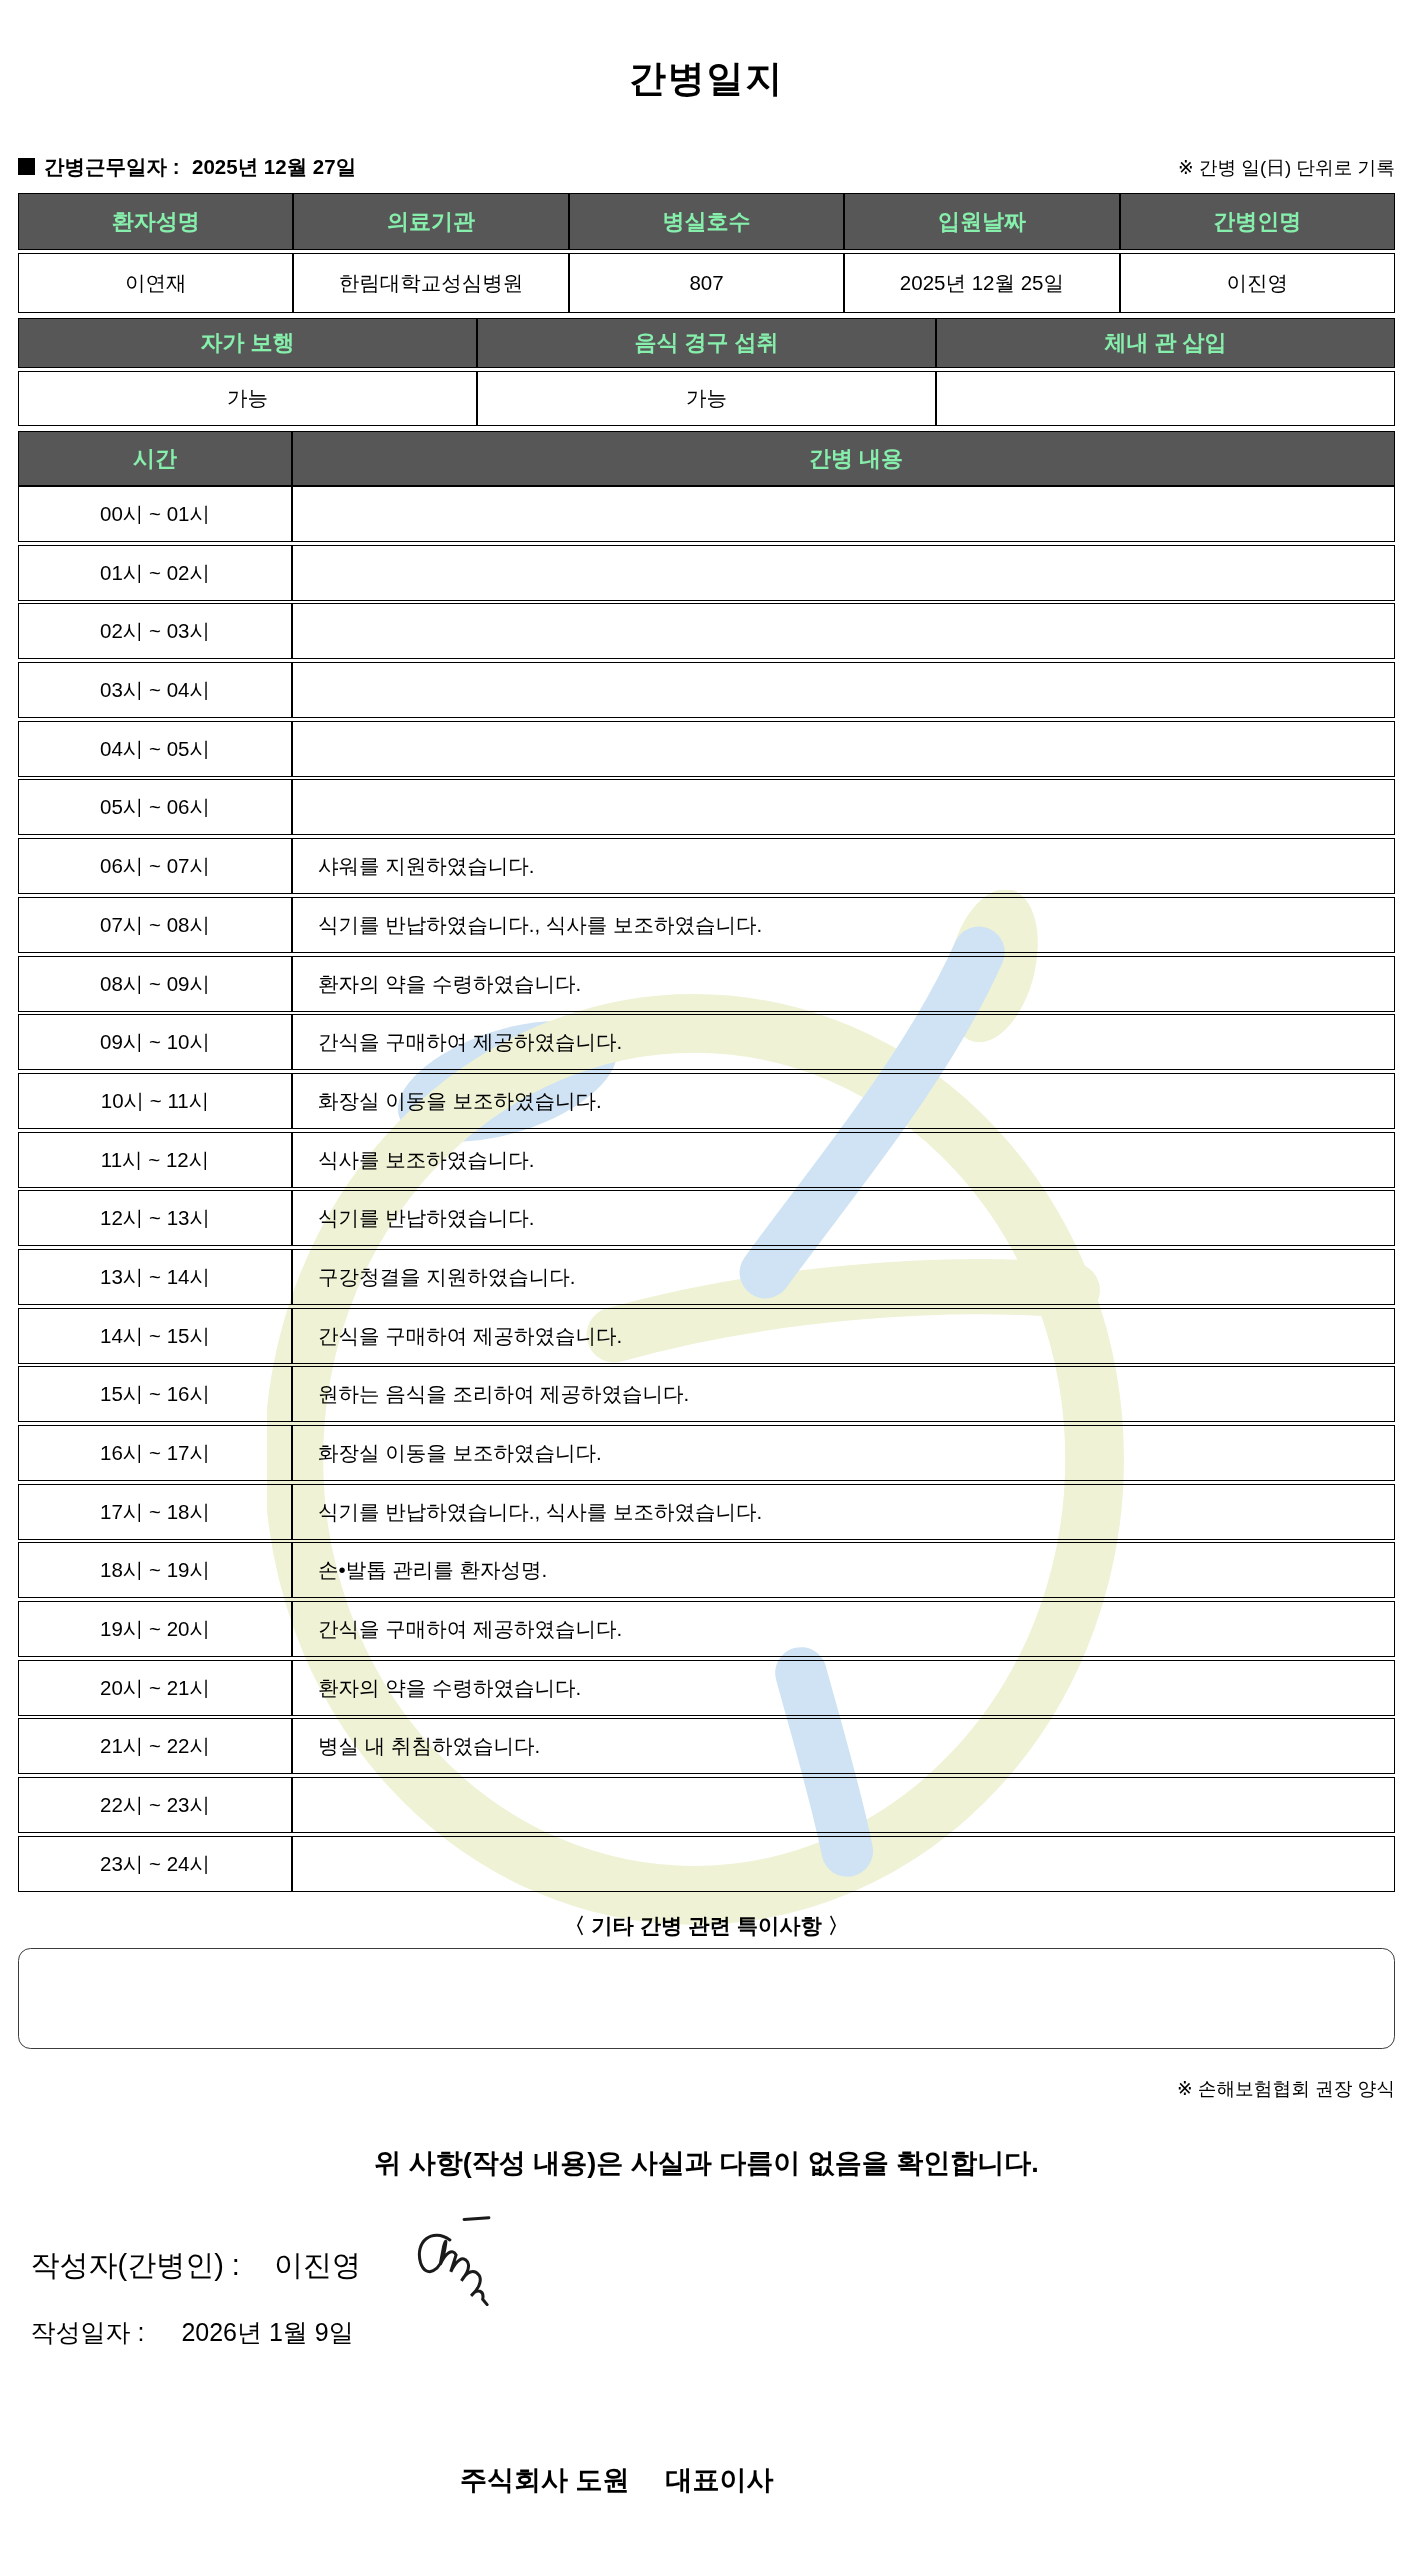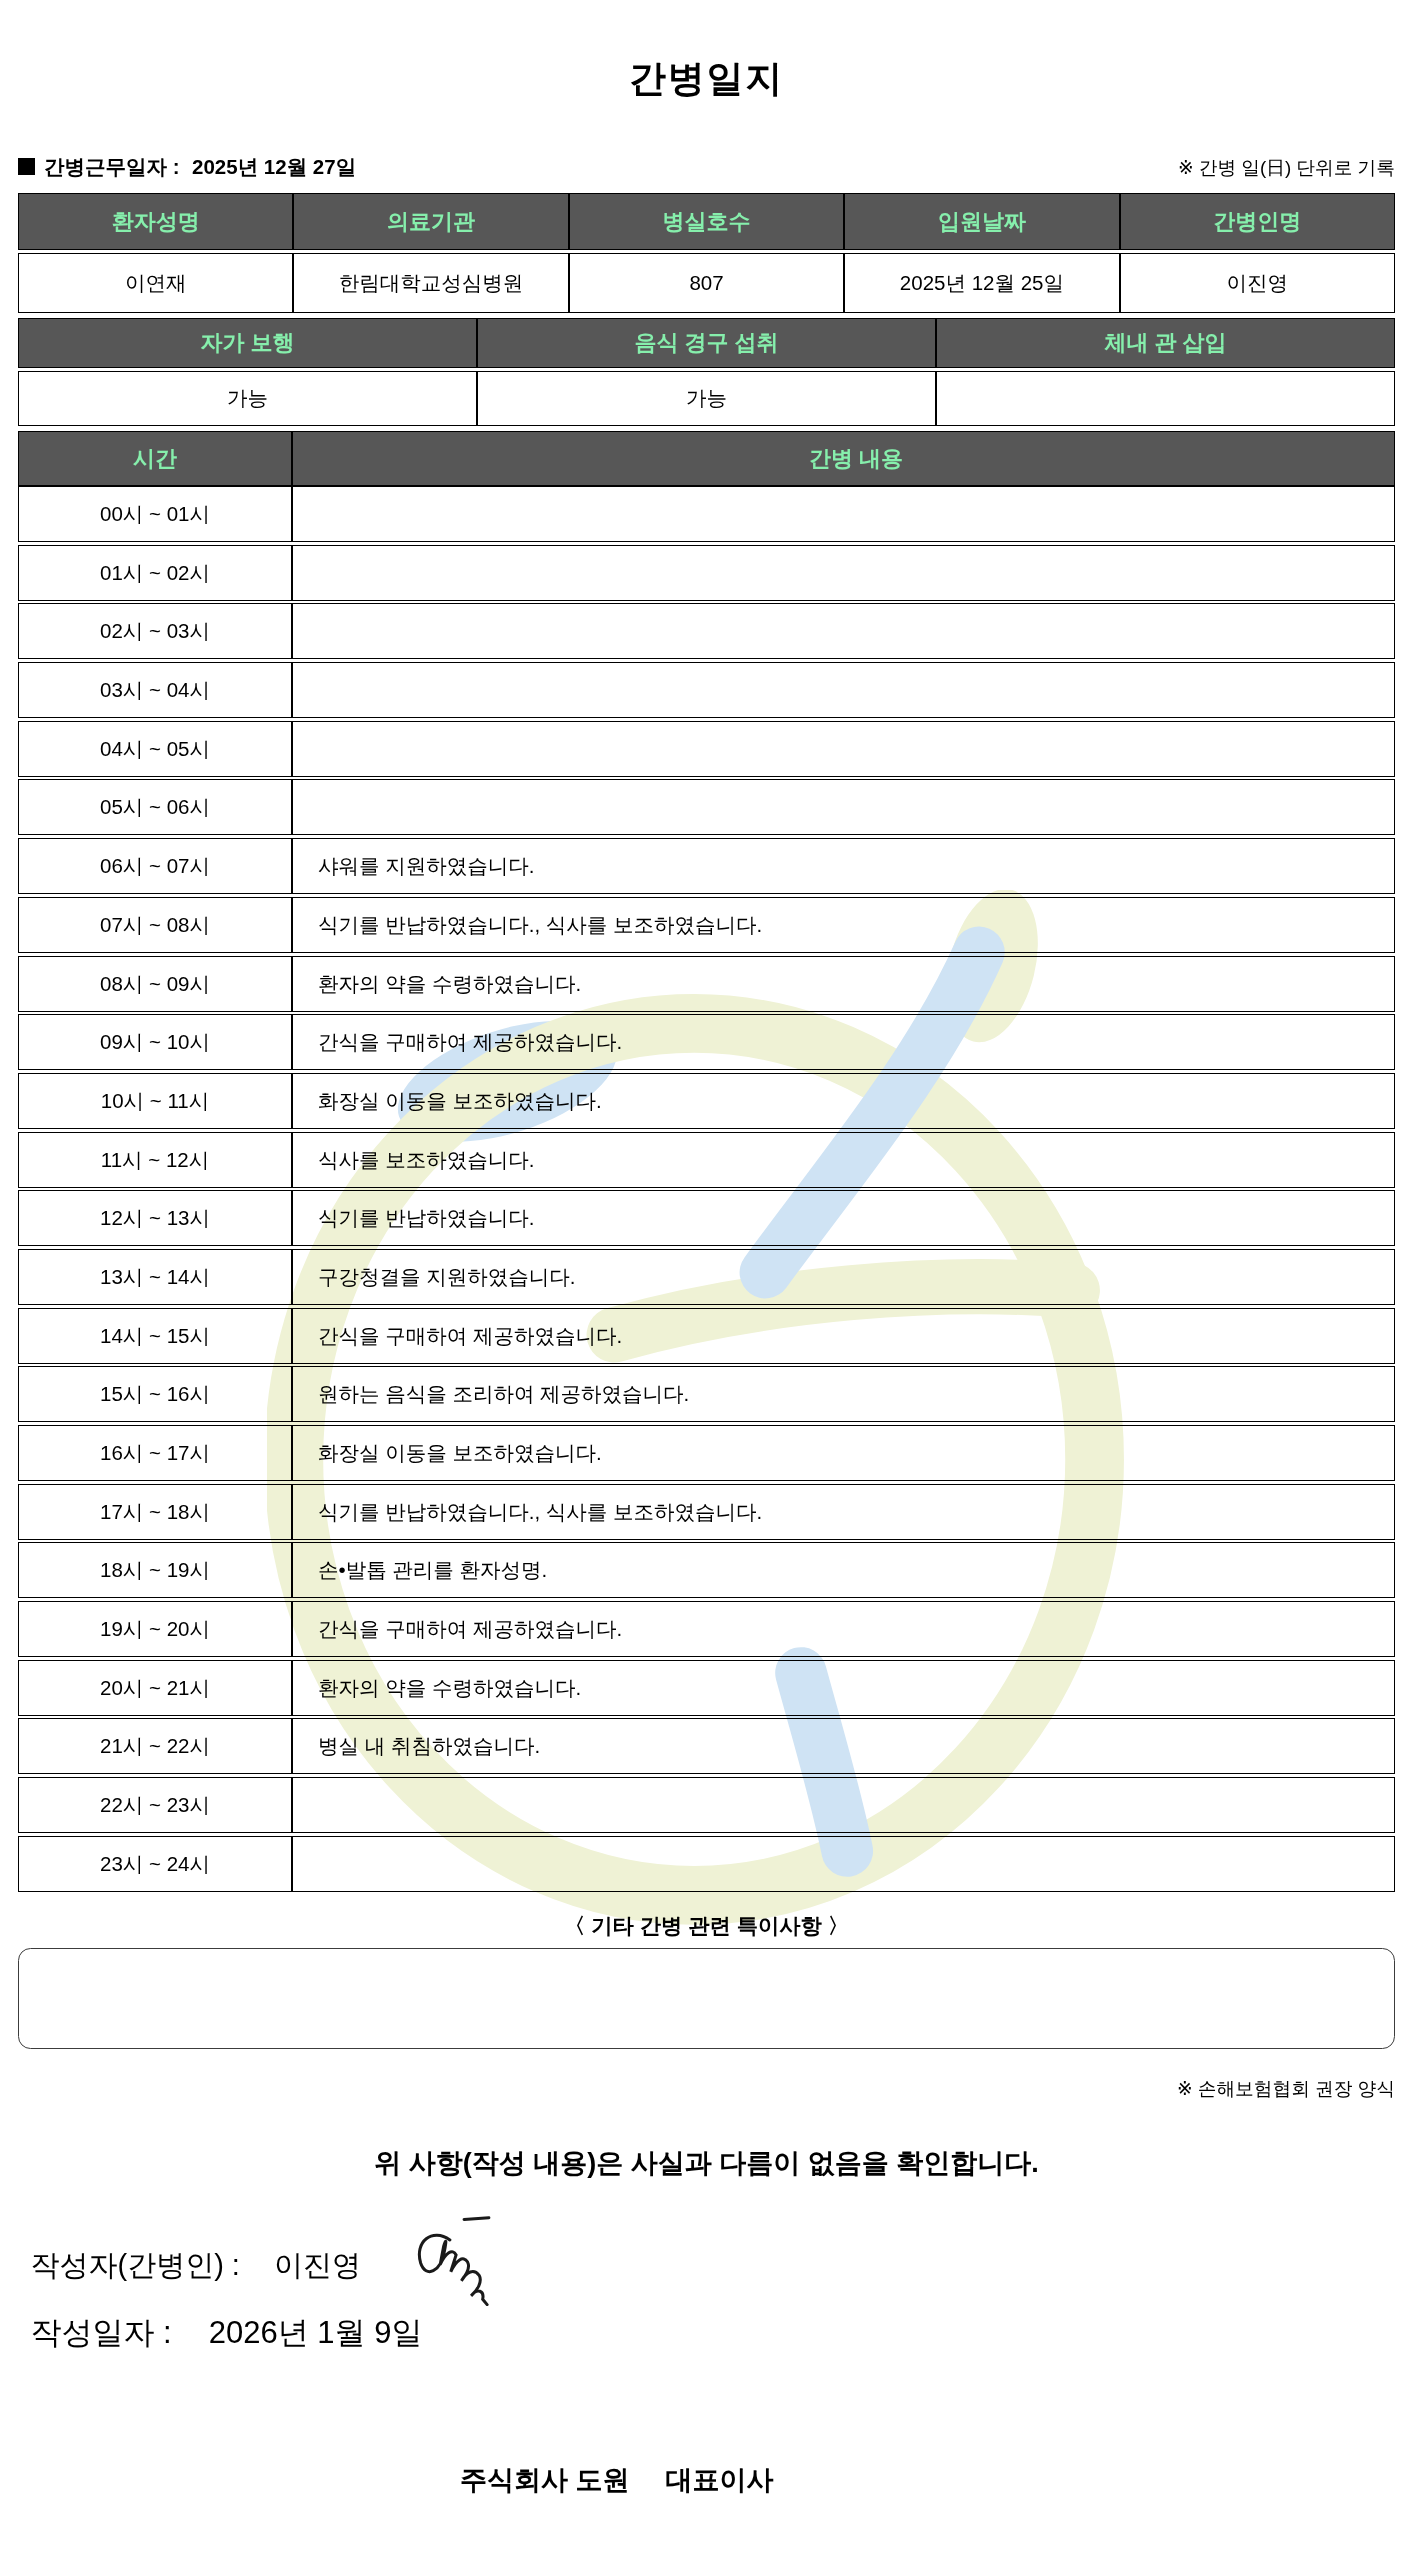--- a/index.html
+++ b/index.html
@@ -93,21 +93,21 @@
   }
   .writer-line{
     margin-top:59px;margin-left:12.5px;
     font-size:29px;display:flex;align-items:center;
     height:53px;
   }
   .writer-line .name{margin-left:34px;}
   .signature{margin-left:41px;transform:translateY(-7.1px);}
   .wdate-line{
     margin-top:19.6px;margin-left:12.5px;
-    font-size:31px;display:flex;align-items:center;height:41px;
+    font-size:25px;display:flex;align-items:center;height:41px;
   }
   .wdate-line .val{margin-left:37px;}
   .footer-bottom{position:relative;height:231px;}
   .company-line{
     position:absolute;left:442px;top:109px;
     font-size:27px;font-weight:bold;white-space:nowrap;
   }
   .company-line .gap{display:inline-block;width:36px;}
   .seal{
     position:absolute;left:740px;top:27px;

